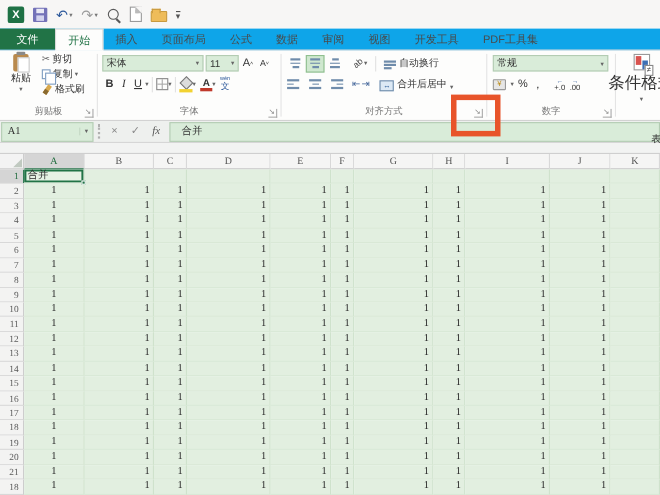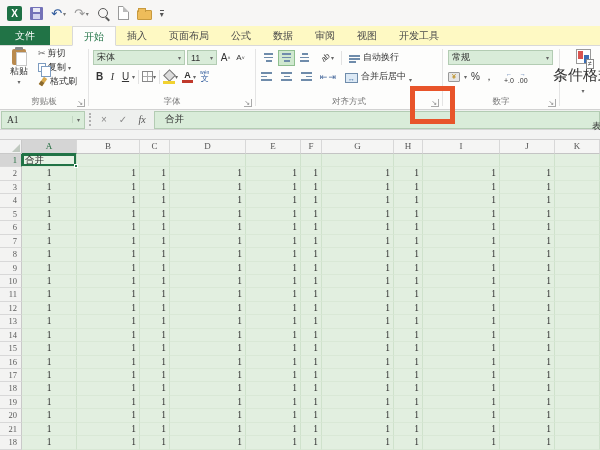--- a/index.html
+++ b/index.html
@@ -20,21 +20,21 @@
   .preview-ico { width:13px; height:13px; position:relative; }
   .preview-ico:before { content:""; position:absolute; left:1px; top:1px; width:8px; height:8px; border:1.5px solid #5a5a5a; border-radius:50%; }
   .preview-ico:after { content:""; position:absolute; right:0px; bottom:0px; width:5px; height:2px; background:#5a5a5a; transform:rotate(45deg); }
   .newdoc-ico { width:11px; height:14px; background:#fff; border:1px solid #9a9a9a; position:relative; }
   .newdoc-ico:after { content:""; position:absolute; right:-1px; top:-1px; border:3px solid #f7f6f5; border-left-color:#bbb; border-bottom-color:#bbb; }
   .folder-ico { width:15px; height:10px; background:#eebc5a; border:1px solid #c89a3f; border-radius:1px; position:relative; margin-top:3px; }
   .folder-ico:before { content:""; position:absolute; left:0; top:-3px; width:6px; height:3px; background:#eebc5a; border:1px solid #c89a3f; border-bottom:none; }
   .custom-ico { font-size:8px; color:#555; border-top:1px solid #555; line-height:7px; margin-top:2px; }
 
   
-  .tabstrip { height:20px; display:flex; align-items:stretch; background:#fef9c3; border-bottom:1px solid #d9d9d9;gap:22px; }
+  .tabstrip { height:20px; display:flex; align-items:stretch; background:#0ea5e9; border-bottom:1px solid #d9d9d9; }
   .tab-file { background:#217346; color:#fff; font-size:10px; padding:3px 15px 0; }
   .tab { font-size:10px; color:#4a4a4a; padding:3px 11px 0; }
   .tab.active { background:#fdfdfc; color:#217346; border:1px solid #d9d9d9; border-bottom:1px solid #fdfdfc; margin-bottom:-1px; }
 
   
   .ribbon { height:64px; background:#fdfdfc; border-bottom:1px solid #d2d2d2; display:flex; position:relative; }
   .grp { position:relative; display:flex; flex-direction:column; padding-top:2px; }
   .gdiv { width:1px; background:#e4e4e4; margin:3px 0; }
   .grp-label { position:absolute; bottom:1px; left:0; right:0; text-align:center; font-size:8.5px; color:#777; }
   .launcher { position:absolute; right:3px; bottom:2px; font-size:7px; color:#888; line-height:7px; border-right:1px solid #aaa; border-bottom:1px solid #aaa; padding:0 1px 0 0; }
@@ -175,20 +175,21 @@
     <span class="tab-file">文件</span>
     <span id="tabs-holder" style="display:flex;">
         <span class="tab active">开始</span>
         <span class="tab">插入</span>
         <span class="tab">页面布局</span>
         <span class="tab">公式</span>
         <span class="tab">数据</span>
         <span class="tab">审阅</span>
         <span class="tab">视图</span>
         <span class="tab">开发工具</span>
+        <span class="tab">PDF工具集</span>
       </span>
   </div>
 
   <div class="ribbon">
 
     <div class="grp grp-clip">
       <div class="rrow" style="height:38px;">
         <div class="paste-big">
           <span class="clip-ico"></span>
           <span class="smalltxt">粘贴</span>

